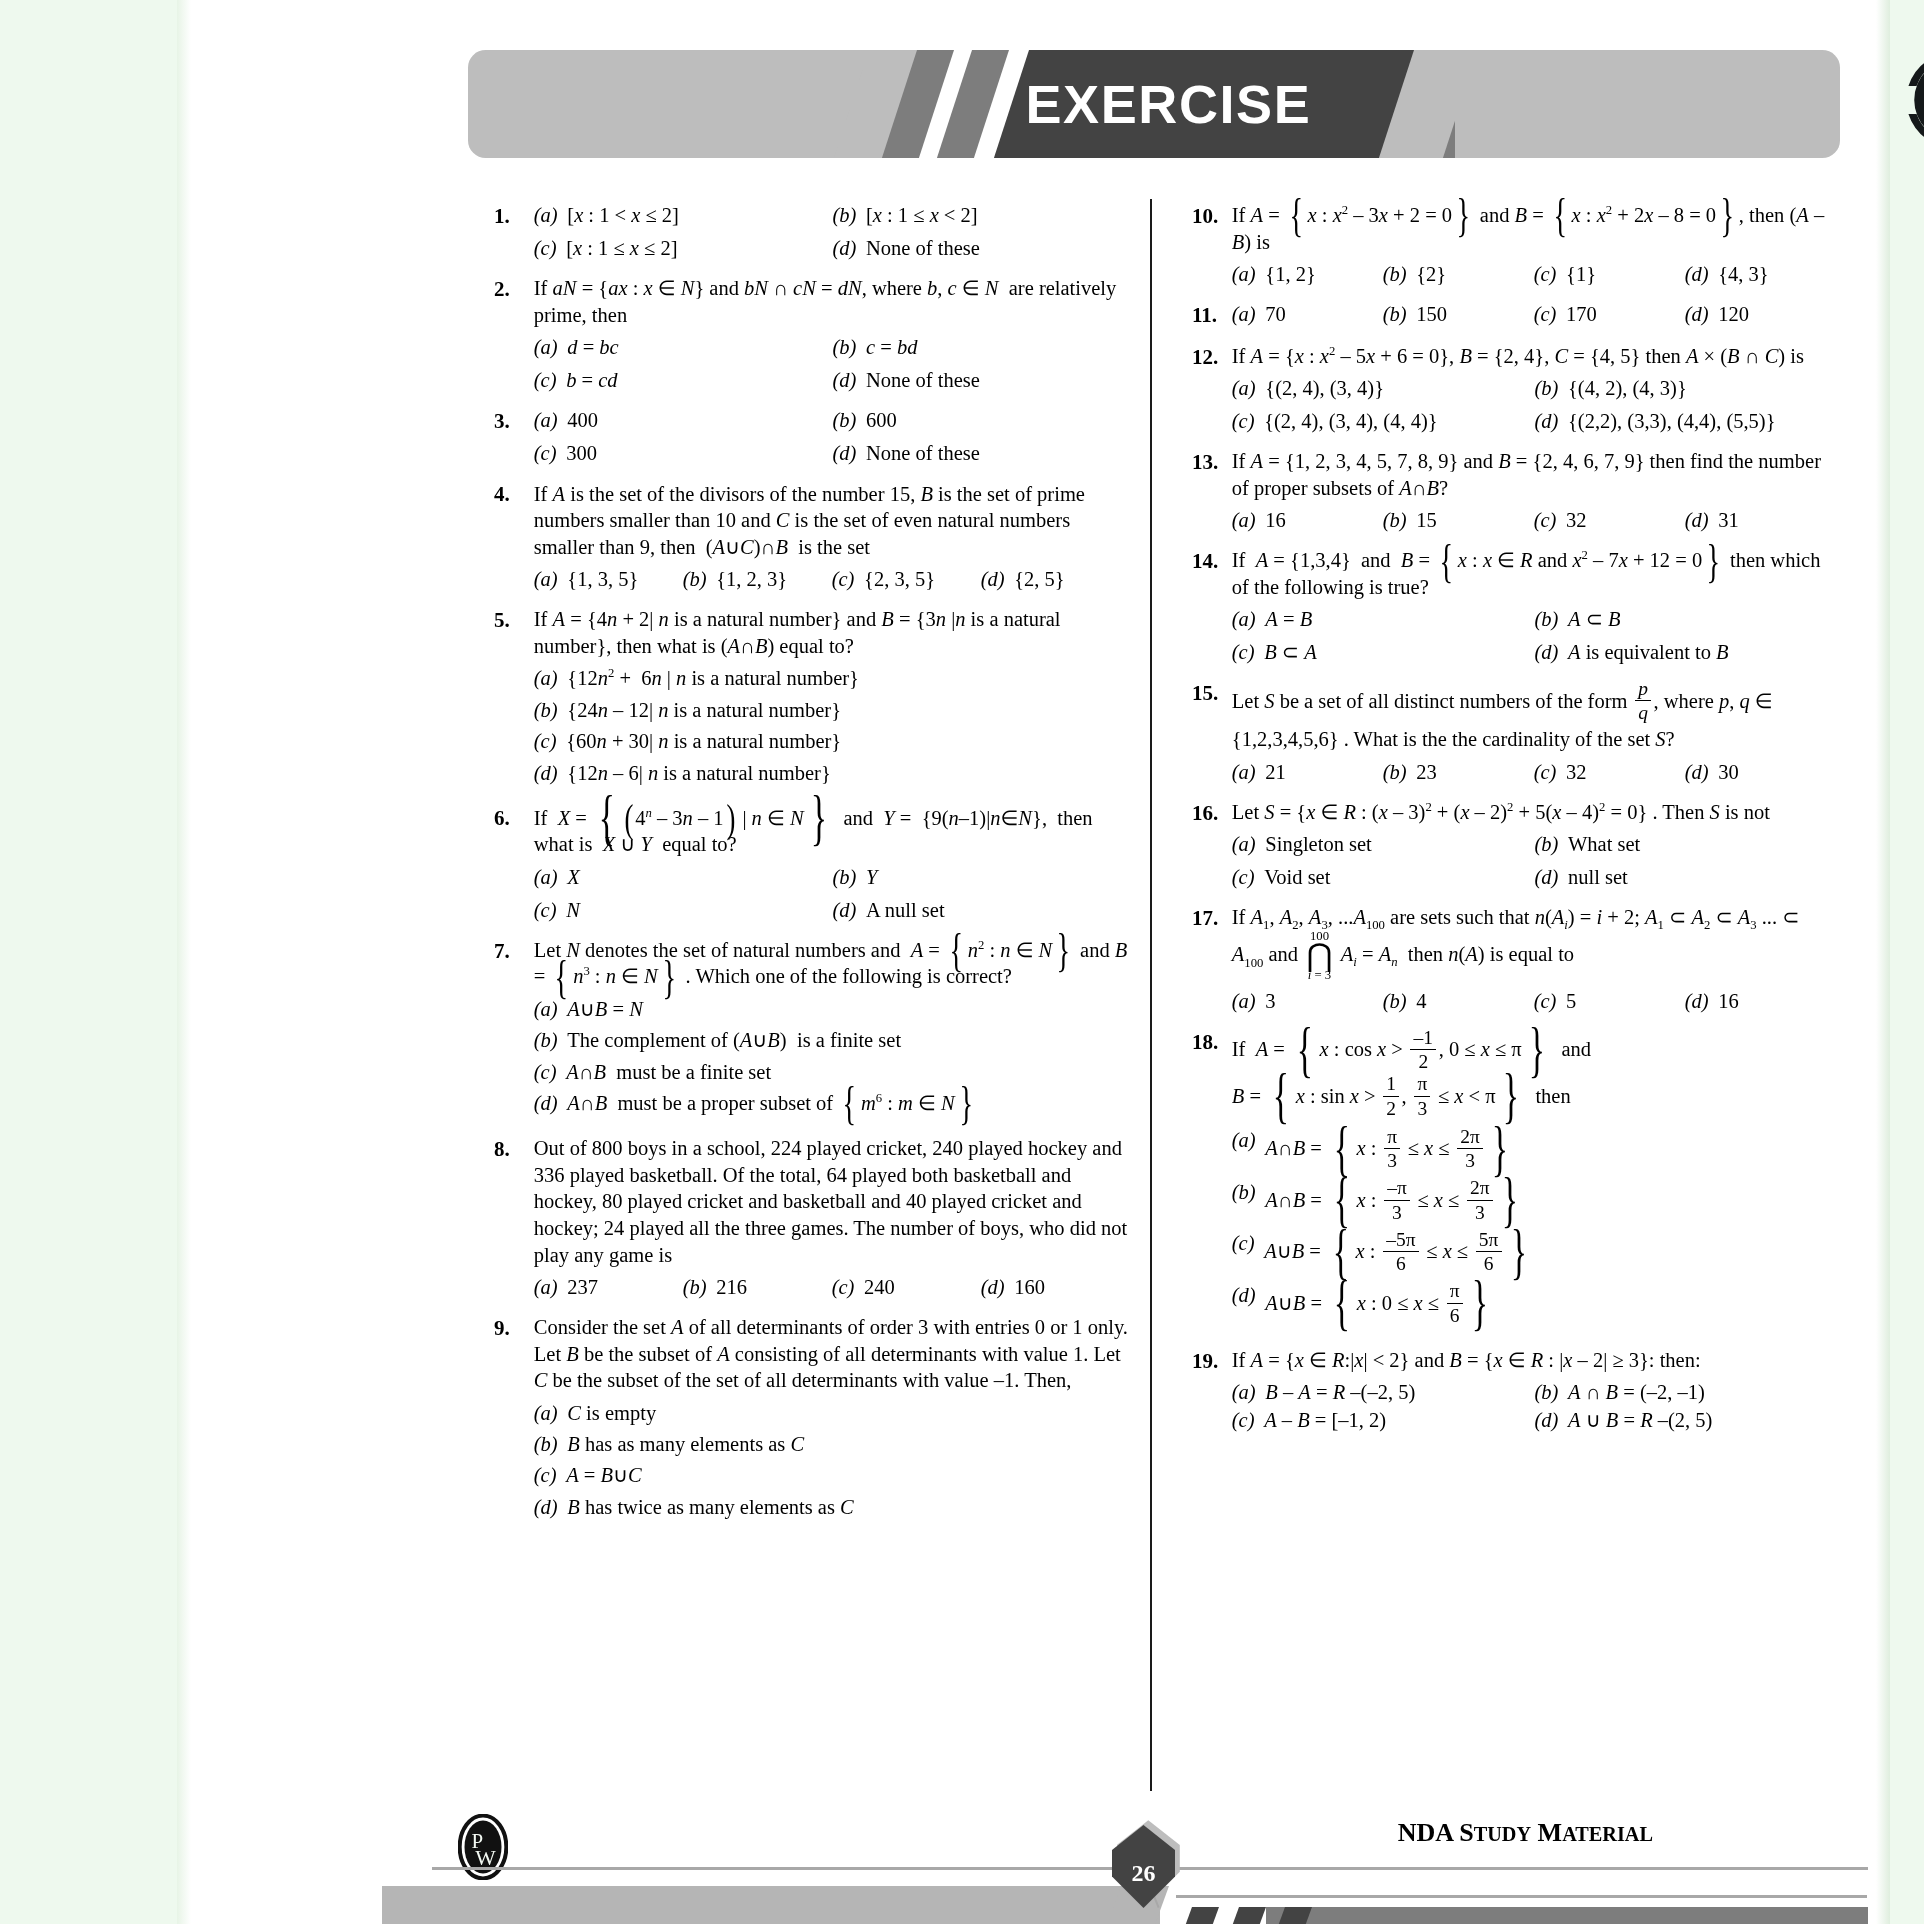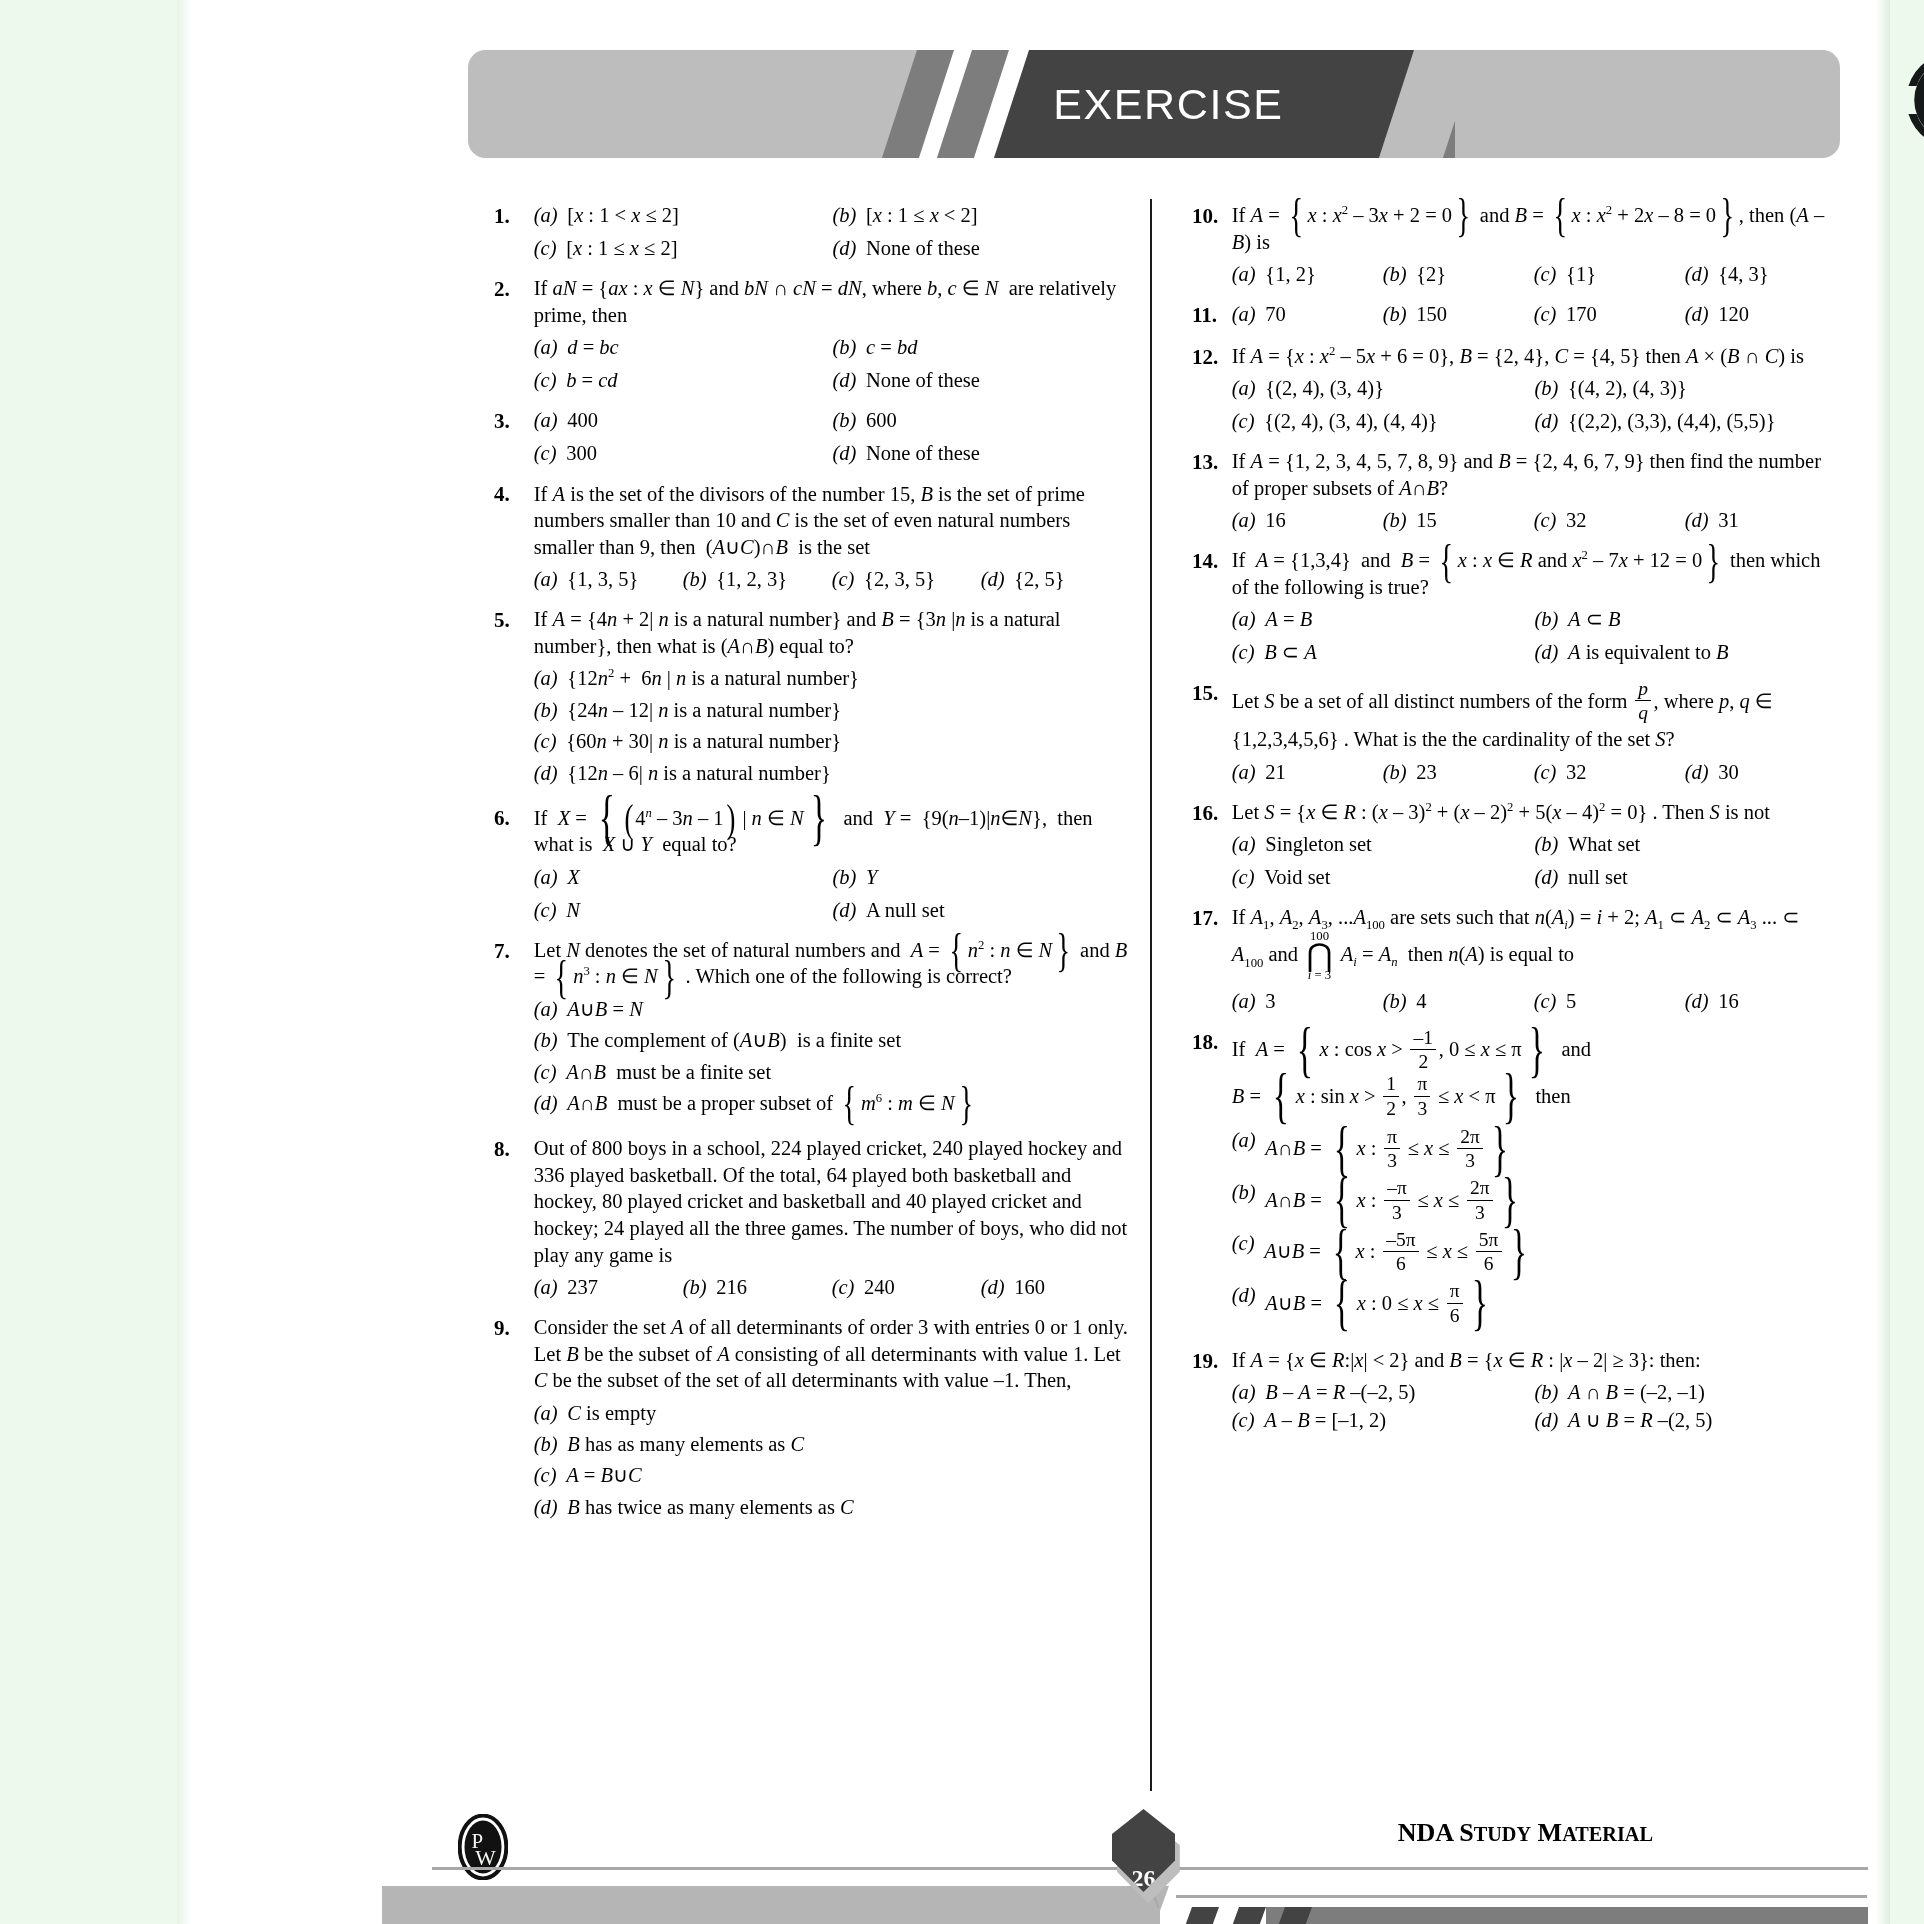--- a/index.html
+++ b/index.html
@@ -48,21 +48,21 @@
     border-radius:0 17.6px 17.6px 0;
   }
   .band-right-skew{
     left:946px; width:64px; background:#bdbdbd;
     transform:skewX(-18deg); transform-origin:top left;
   }
   .banner-title{
     position:absolute; left:0; top:0; width:1372px; height:108px;
     display:flex; align-items:center; justify-content:center;
     color:#ffffff; font-family:"Liberation Sans", sans-serif;
-    font-weight:normal; font-size:43px; letter-spacing:1.6px;
+    font-weight:bold; font-size:54px; letter-spacing:1.6px;
     transform:translateX(14.4px);
   }
 
   
   .pw-logo{position:absolute; left:1707px; top:42px; width:116px; height:116px;}
   .pw-logo svg{display:block;}
 
   
   .divider{
     position:absolute; left:959px; top:199px; width:1.6px; height:1592px;
@@ -153,24 +153,24 @@
   }
   .page-badge{
     position:absolute; left:921px; top:1809px; width:67px; height:95px;
   }
   .badge-shadow{
     position:absolute; left:4.8px; top:11.2px; width:63px; height:83px;
     background:#bdbdbd;
     clip-path:polygon(50% 0,100% 30%,100% 62%,50% 100%,0 62%,0 30%);
   }
   .badge-main{
-    position:absolute; left:0; top:0; width:63px; height:83px;
+    position:absolute; left:0; top:16px; width:63px; height:83px;
     background:#434343;
     clip-path:polygon(50% 0,100% 30%,100% 62%,50% 100%,0 62%,0 30%);
-    display:flex; align-items:flex-end; justify-content:center;
+    display:flex; align-items:center; justify-content:center;
   }
   .badge-main span{
     color:#fff; font-family:"Liberation Serif", serif; font-weight:bold;
     font-size:24px; margin-top:14.4px;
   }
   .footer-title{
     position:absolute; right:237px; top:1818px;
     font-family:"Liberation Serif", serif; font-weight:bold;
     font-size:26px; color:#000; white-space:nowrap;
   }

